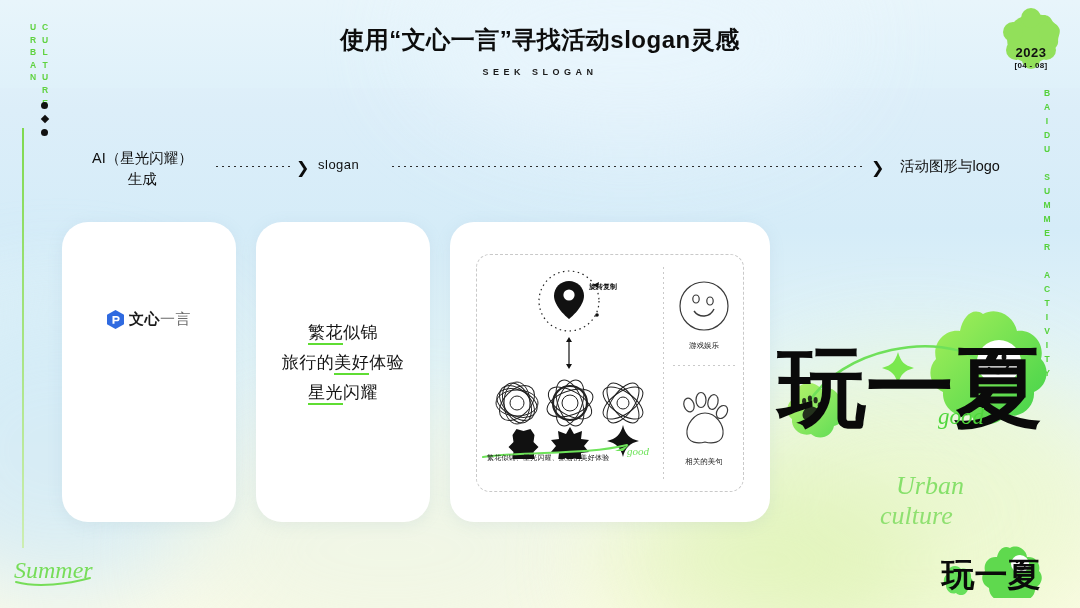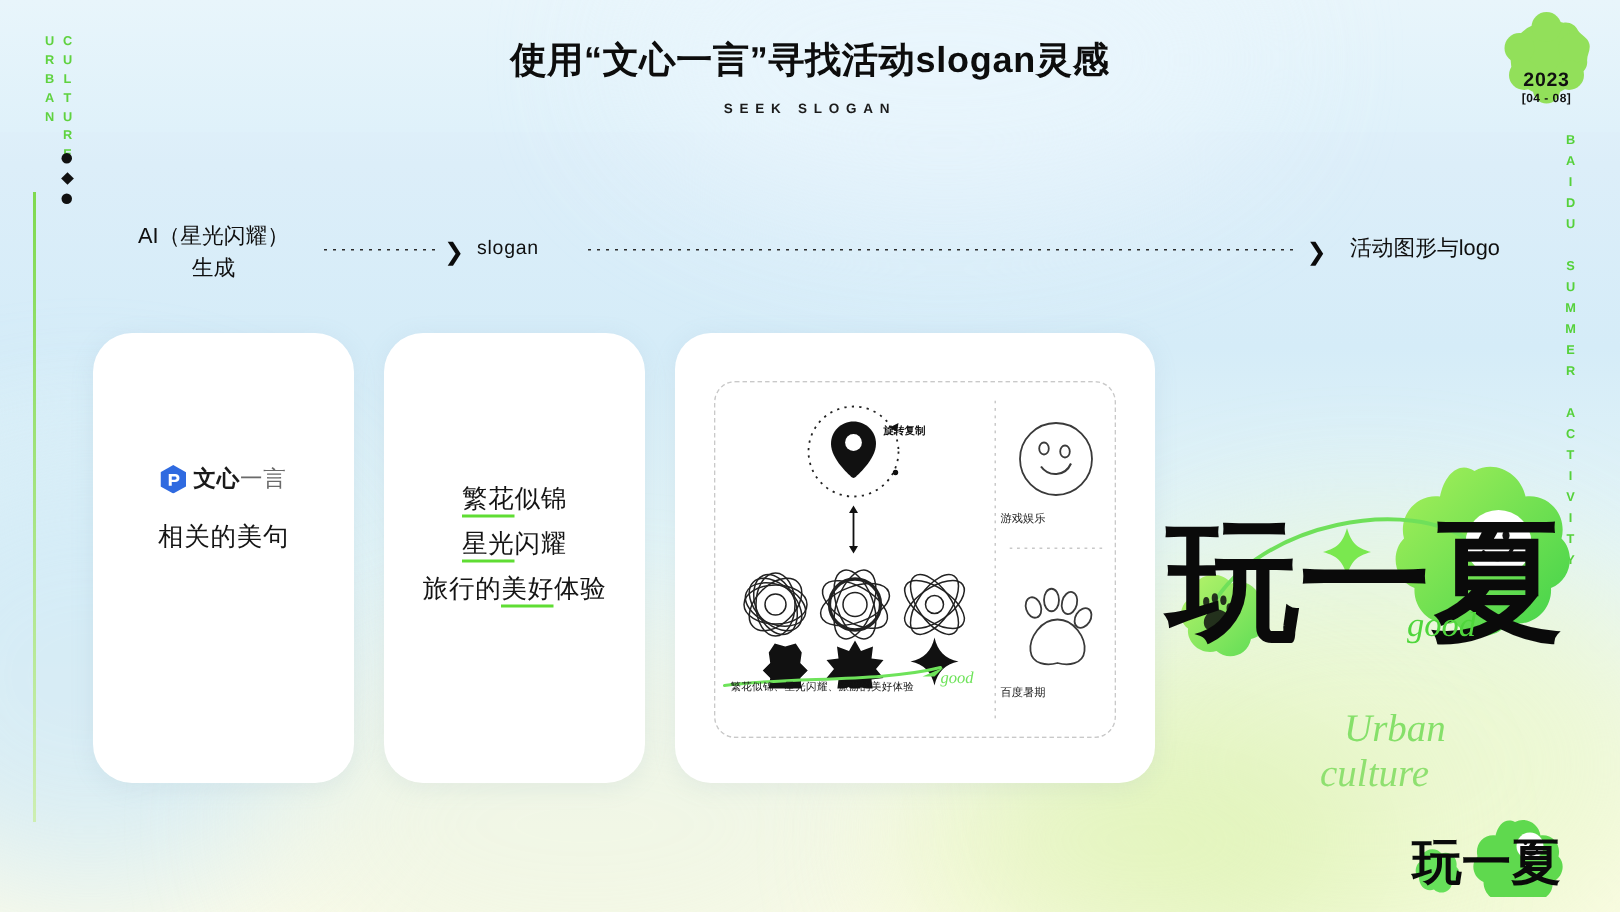--- a/index.html
+++ b/index.html
@@ -88,21 +88,21 @@
 
   
   .inner { position:absolute; left:26px; top:32px; width:268px; height:238px;
     border:1px dashed #c9c9c9; border-radius:14px; }
   .divider-v { position:absolute; left:186px; top:12px; width:1px; height:214px;
     background-image:linear-gradient(#c9c9c9 0 2px, transparent 2px 5px); background-size:1px 5px; }
   .divider-h { position:absolute; left:196px; top:110px; width:62px; height:1px;
     background-image:linear-gradient(to right,#c9c9c9 0 2px, transparent 2px 5px); background-size:5px 1px; }
   .rot-label { position:absolute; left:112px; top:27px; font-size:7px; color:#111; font-weight:700; white-space:nowrap; }
   .caption { position:absolute; left:10px; top:198px; width:168px; font-size:7px; color:#151515; letter-spacing:.2px; }
-  .seclabel { position:absolute; font-size:7.5px; color:#222; width:74px; left:190px; }
+  .seclabel { position:absolute; font-size:7.5px; color:#222; text-align:center; width:74px; left:190px; }
   .seclabel.s1 { top:86px; }
   .seclabel.s2 { top:202px; }
 
   
   .mainlogo { position:absolute; left:770px; top:300px; width:290px; height:150px; }
   .mainlogo svg { position:absolute; inset:0; }
 
   
   .urbanscript { position:absolute; right:26px; bottom:72px; width:180px; height:70px; }
   .smalllogo { position:absolute; right:34px; bottom:10px; width:110px; height:56px; }
@@ -172,36 +172,33 @@
 
   <div class="card c1">
     <div class="cardbody">
       <div class="wxlogo">
         <svg class="hex" viewBox="0 0 34 38">
           <path fill="#2f6ae0" d="M17 0 34 9.5v19L17 38 0 28.5v-19z"></path>
           <path fill="#fff" d="M11 12h8.5c3.4 0 5.8 2.2 5.8 5.3 0 3.2-2.4 5.4-5.9 5.4H15v5h-4V12zm4 3.3v4.2h4c1.5 0 2.4-.8 2.4-2.1s-.9-2.1-2.4-2.1h-4z"></path>
         </svg>
         <span class="wtxt"><span>文心</span><span class="light">一言</span></span>
       </div>
-      <div class="line">
-        <span>相关的美句</span>
-      </div>
     </div>
   </div>
 
   <div class="card c2">
     <div class="cardbody" style="top:96px">
       <div class="line">
         <span class="u">繁花</span><span>似锦</span>
       </div>
       <div class="line">
-        <span class="u">星光</span><span>闪耀</span>
+        <span>旅行的</span><span class="u">美好</span><span>体验</span>
       </div>
       <div class="line">
-        <span>旅行的</span><span class="u">美好</span><span>体验</span>
+        <span class="u">星光</span><span>闪耀</span>
       </div>
     </div>
   </div>
 
   <div class="card c3">
     <div class="inner">
       <div class="divider-v"></div>
       <div class="divider-h"></div>
 
       <svg width="186" height="200" style="position:absolute;left:0;top:4px">
@@ -268,21 +265,21 @@
 
       <svg width="60" height="62" style="position:absolute;left:197px;top:134px">
         <g fill="none" stroke="#3a3a3a" stroke-width="1.2">
           <ellipse cx="15" cy="16" rx="5" ry="7" transform="rotate(-18 15 16)"></ellipse>
           <ellipse cx="27" cy="11" rx="5" ry="7.5"></ellipse>
           <ellipse cx="39" cy="13" rx="5" ry="7.5" transform="rotate(14 39 13)"></ellipse>
           <ellipse cx="48" cy="23" rx="5" ry="7" transform="rotate(32 48 23)"></ellipse>
           <path d="M31 24 C42 24, 50 36, 49 45 C48 54, 38 55, 31 53 C24 55, 14 54, 13 45 C12 36, 20 24, 31 24z"></path>
         </g>
       </svg>
-      <div class="seclabel s2">百度暑期</div>
+      <div class="seclabel s2">相关的美句</div>
     </div>
   </div>
 
   <div class="mainlogo">
     <svg viewBox="0 0 290 150">
       <defs>
         <linearGradient id="gA" x1="0" y1="0" x2="1" y2="1">
           <stop offset="0" stop-color="#a8f05a"></stop>
             <stop offset="1" stop-color="#3fd24a"></stop>
         </linearGradient>
@@ -330,14 +327,20 @@
       <path fill="#5fd94e" d="M74 6c7-4 16 1 17 9 8-1 14 6 12 14 5 5 3 14-4 17 1 8-7 14-14 12-5 6-14 6-18 0-7 2-14-4-14-12-7-3-9-12-4-17-2-8 4-15 12-14 2-8 7-12 13-9z"></path>
       <path fill="#66e05a" d="M12 28c3-5 10-5 13-1 6-2 11 3 10 9 4 4 2 10-3 11-1 6-8 8-12 4-5 2-10-2-10-8-4-3-2-10 2-11z"></path>
       <circle cx="84" cy="22" r="9" fill="#fff"></circle>
       <circle cx="81" cy="20" r="1.3" fill="#111"></circle>
         <circle cx="87" cy="20" r="1.3" fill="#111"></circle>
       <path d="M80 25 C83 29, 88 29, 89 24" fill="none" stroke="#111" stroke-width="1.4"></path>
       <text x="55" y="44" font-size="33" font-weight="700" fill="#0a0a0a" text-anchor="middle" font-family="'Liberation Sans','DejaVu Sans',sans-serif">玩一夏</text>
     </svg>
   </div>
 
+  <div class="summer-sig">
+    <svg viewBox="0 0 100 46">
+      <text x="6" y="30" font-size="24" fill="#76dd58" font-style="italic" font-family="'Liberation Serif',serif">Summer</text>
+      <path d="M8 34 C30 40, 60 36, 82 30" fill="none" stroke="#76dd58" stroke-width="2" stroke-linecap="round"></path>
+    </svg>
+  </div>
 
 </div>
 
 </body></html>

